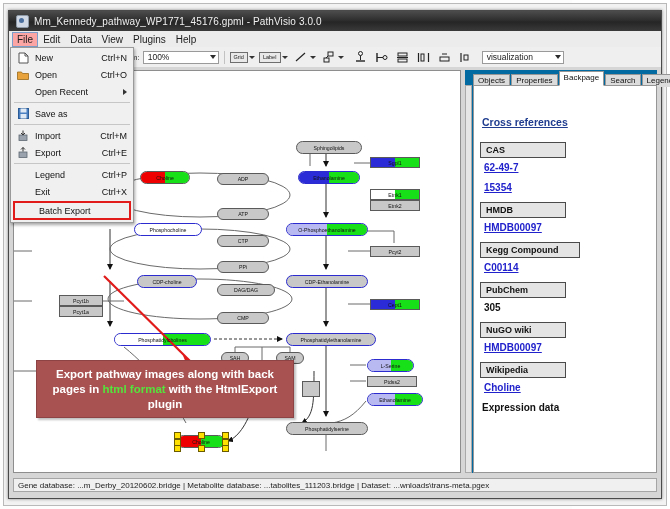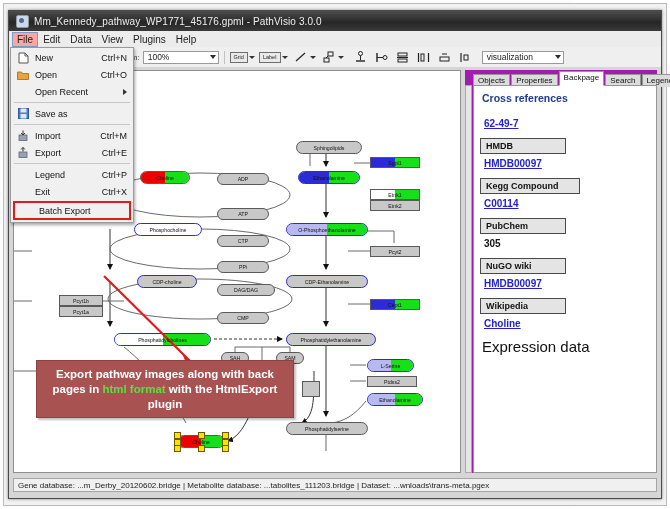--- a/index.html
+++ b/index.html
@@ -97,49 +97,49 @@
   
   #canvas-wrap{
     position:absolute;left:4px;top:3px;width:448px;bottom:3px;
     background:#ffffff;border:1px solid #8e8e8e;box-sizing:border-box;overflow:hidden;
   }
   #canvas{position:absolute;left:0;top:0;width:446px;height:100%;}
 
   
   #sidebar{
     position:absolute;left:456px;top:3px;right:4px;bottom:3px;
-    background:#a21caf;
+    background:#0369a1;
   }
   #side-tabs{position:absolute;left:8px;top:2px;right:0;height:14px;display:flex;align-items:flex-end;}
   .side-tab{
     font-size:8px;color:#111;background:#dcdcdc;border:1px solid #969696;
     border-bottom:none;padding:1px 4px 1px 4px;margin-right:1px;line-height:10px;
     white-space:nowrap;position:relative;top:1px;
   }
   .side-tab.active{background:#ffffff;padding-bottom:2px;top:0;border-bottom:1px solid #fff;z-index:2;}
   #side-panel{
     position:absolute;left:8px;top:15px;right:0;bottom:0;
     background:#ffffff;border:1px solid #969696;box-sizing:border-box;overflow:hidden;
   }
   #side-scroll-left{
     position:absolute;left:0;top:15px;width:7px;bottom:0;background:#e6e6e6;border:1px solid #a9a9a9;box-sizing:border-box;
   }
   #side-content{position:absolute;left:6px;top:6px;right:10px;bottom:0;}
   #xrefs-title{
-    font-size:10.5px;font-weight:bold;color:#1f3c8f;margin:0 0 14px 2px;
+    font-size:10.5px;font-weight:bold;color:#1f3c8f;margin:24px 0 14px 2px;text-decoration:underline;
   }
   .xref-box{
     border:1px solid #4a4a4a;background:#e4e4e4;
     font-size:9px;font-weight:bold;color:#111;
     padding:2px 5px;margin-bottom:4px;width:86px;box-sizing:border-box;
   }
   .xref-val{font-size:10px;color:#2222cc;margin:0 0 9px 4px;}
   .xref-val.link{text-decoration:underline;font-weight:bold;}
   .xref-val.plain{color:#111;text-decoration:none;font-weight:bold;}
-  #expr-title{font-size:15px;font-weight:normal;color:#111;margin:2px 0 0 2px;}
+  #expr-title{font-size:10px;font-weight:bold;color:#111;margin:2px 0 0 2px;}
 
   
   #statusbar{
     position:absolute;left:0;right:0;bottom:0;height:22px;background:#d6d6d6;
   }
   #status-inner{
     position:absolute;left:4px;top:2px;right:4px;height:14px;
     background:#f0f0f0;border:1px solid #a5a5a5;box-sizing:border-box;
     display:flex;align-items:center;padding-left:4px;
     font-size:8px;color:#1a1a1a;white-space:nowrap;
@@ -497,22 +497,24 @@
           <div class="side-tab">Properties</div>
           <div class="side-tab active">Backpage</div>
           <div class="side-tab">Search</div>
           <div class="side-tab">Legend</div>
         </div>
         <div id="side-scroll-left"></div>
         <div id="side-panel">
           <div id="side-content">
             <div id="xrefs-title">Cross references</div>
 
+            <div class="xref-box">CAS</div>
             <div class="xref-val link">62-49-7</div>
 
+            <div class="xref-val link">15354</div>
 
             <div class="xref-box">HMDB</div>
             <div class="xref-val link">HMDB00097</div>
 
             <div class="xref-box" style="width:100px;">Kegg Compound</div>
             <div class="xref-val link">C00114</div>
 
             <div class="xref-box">PubChem</div>
             <div class="xref-val plain">305</div>
 

